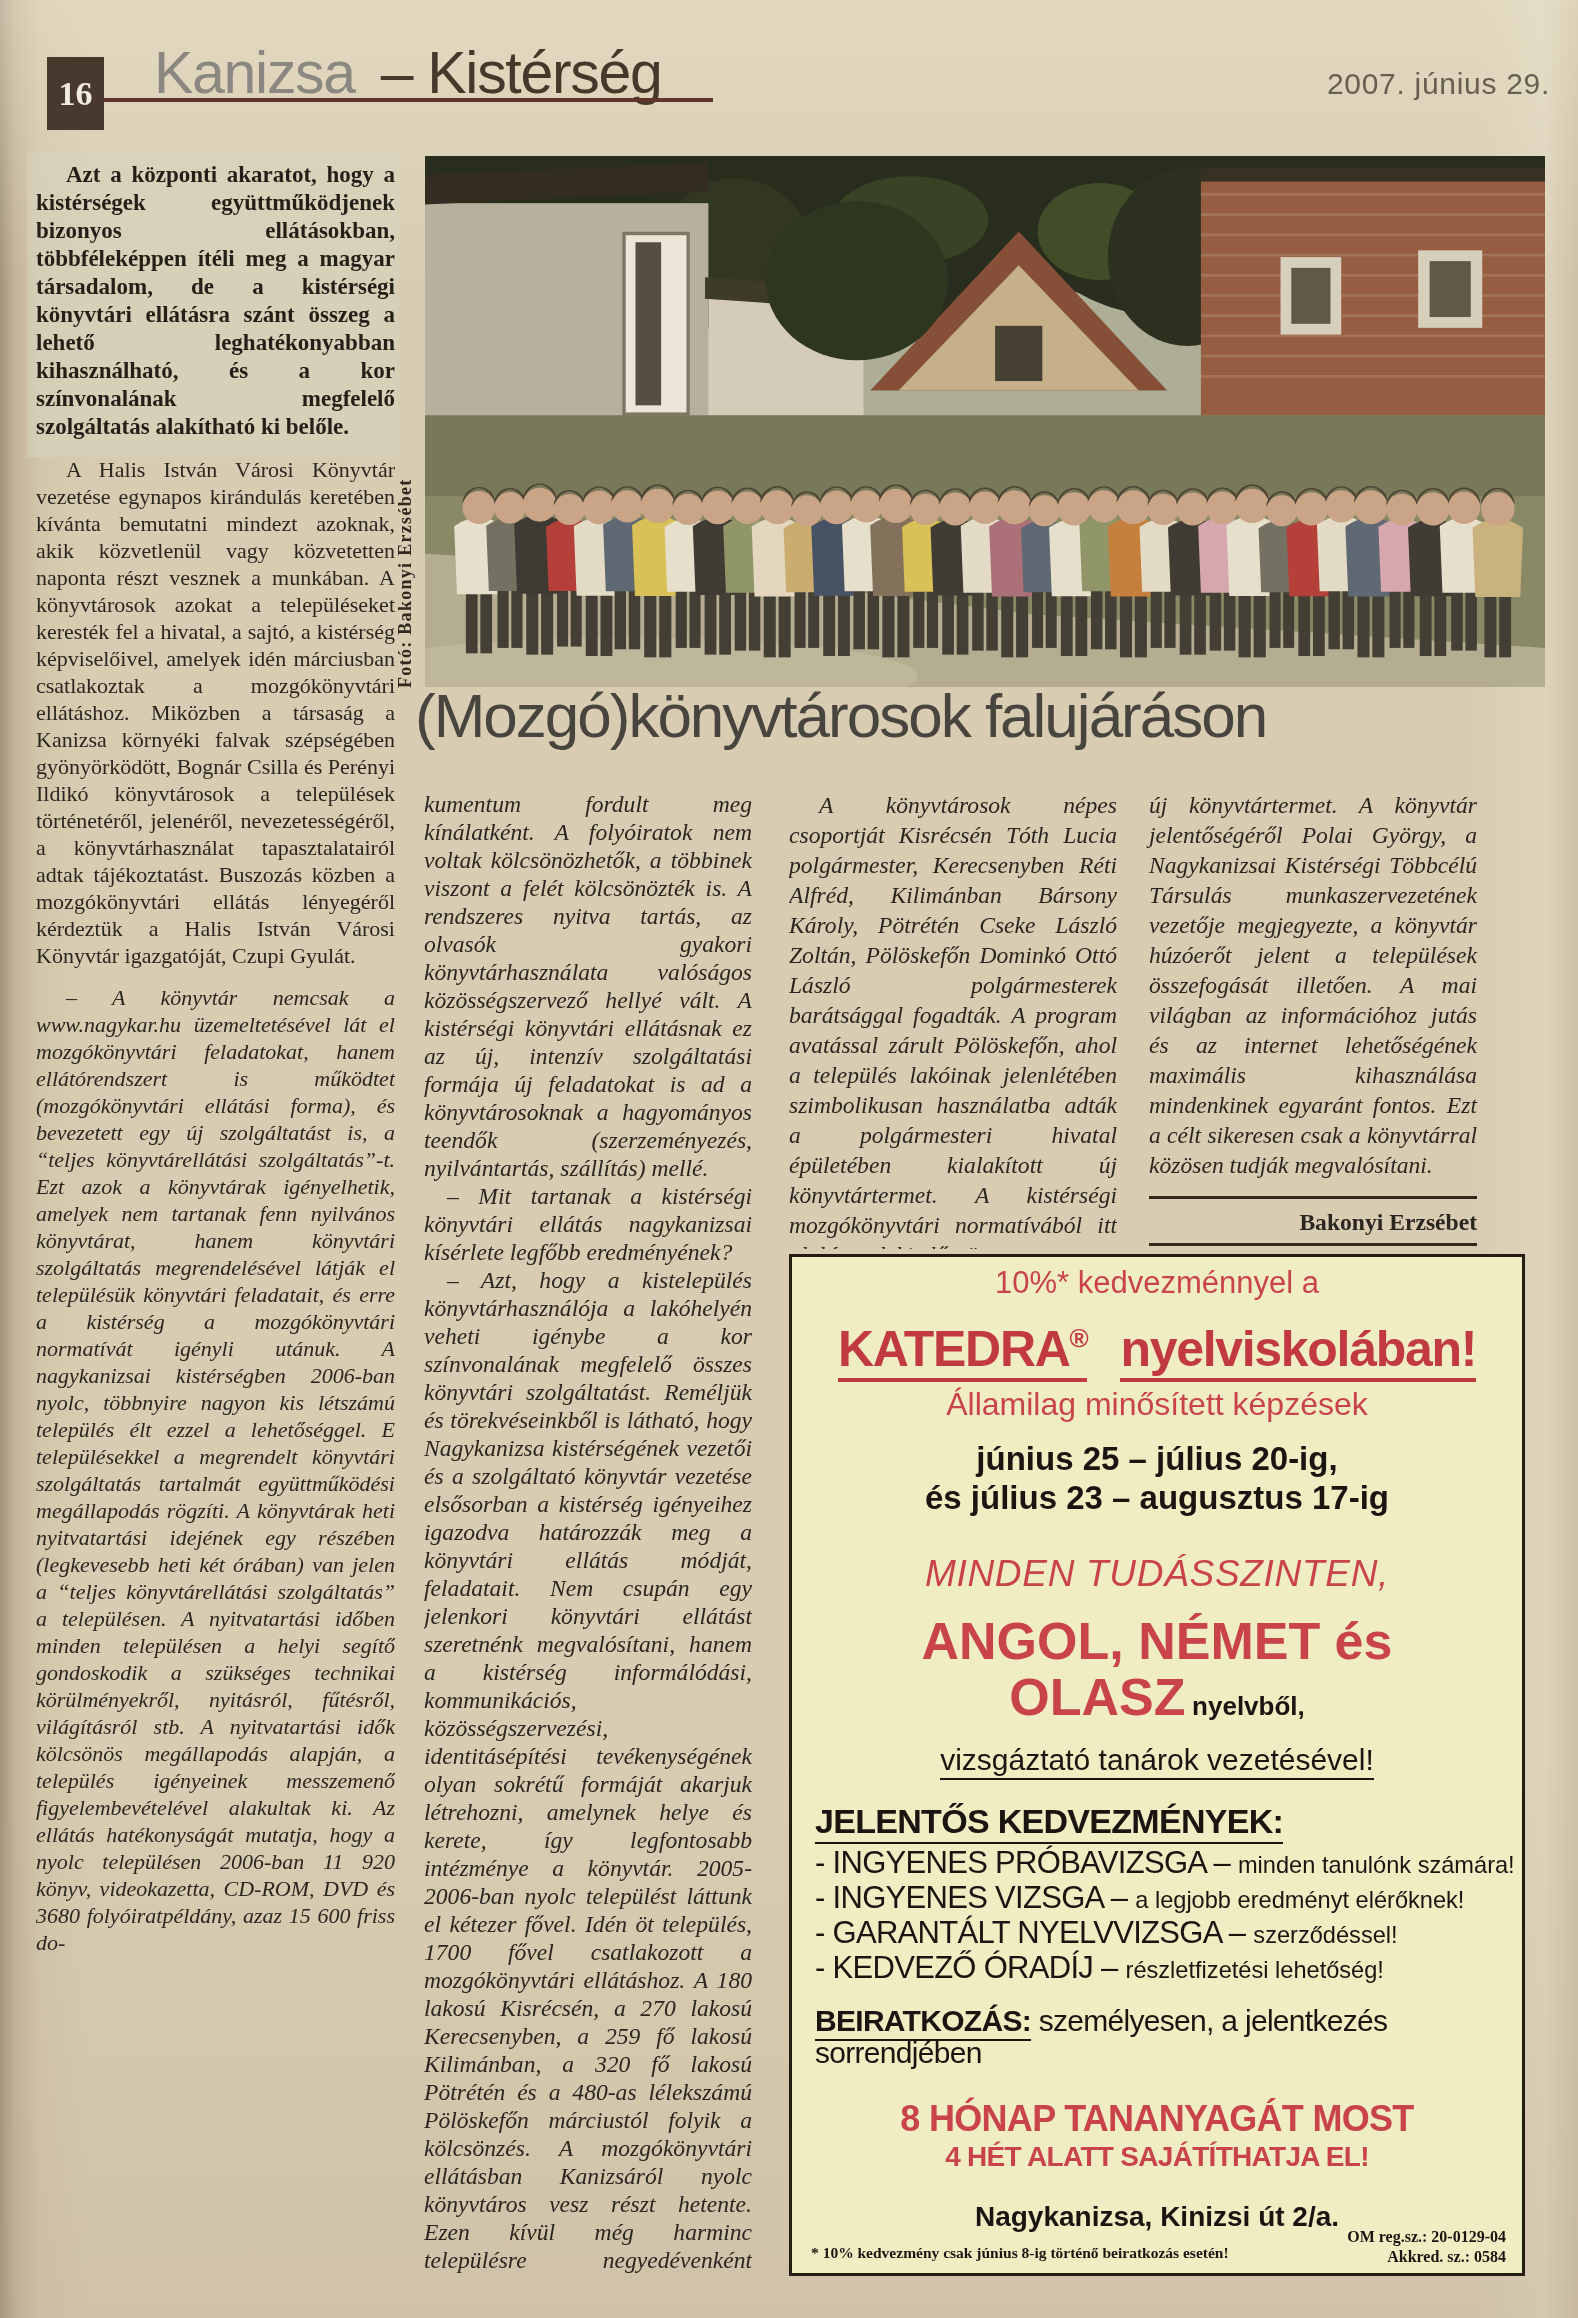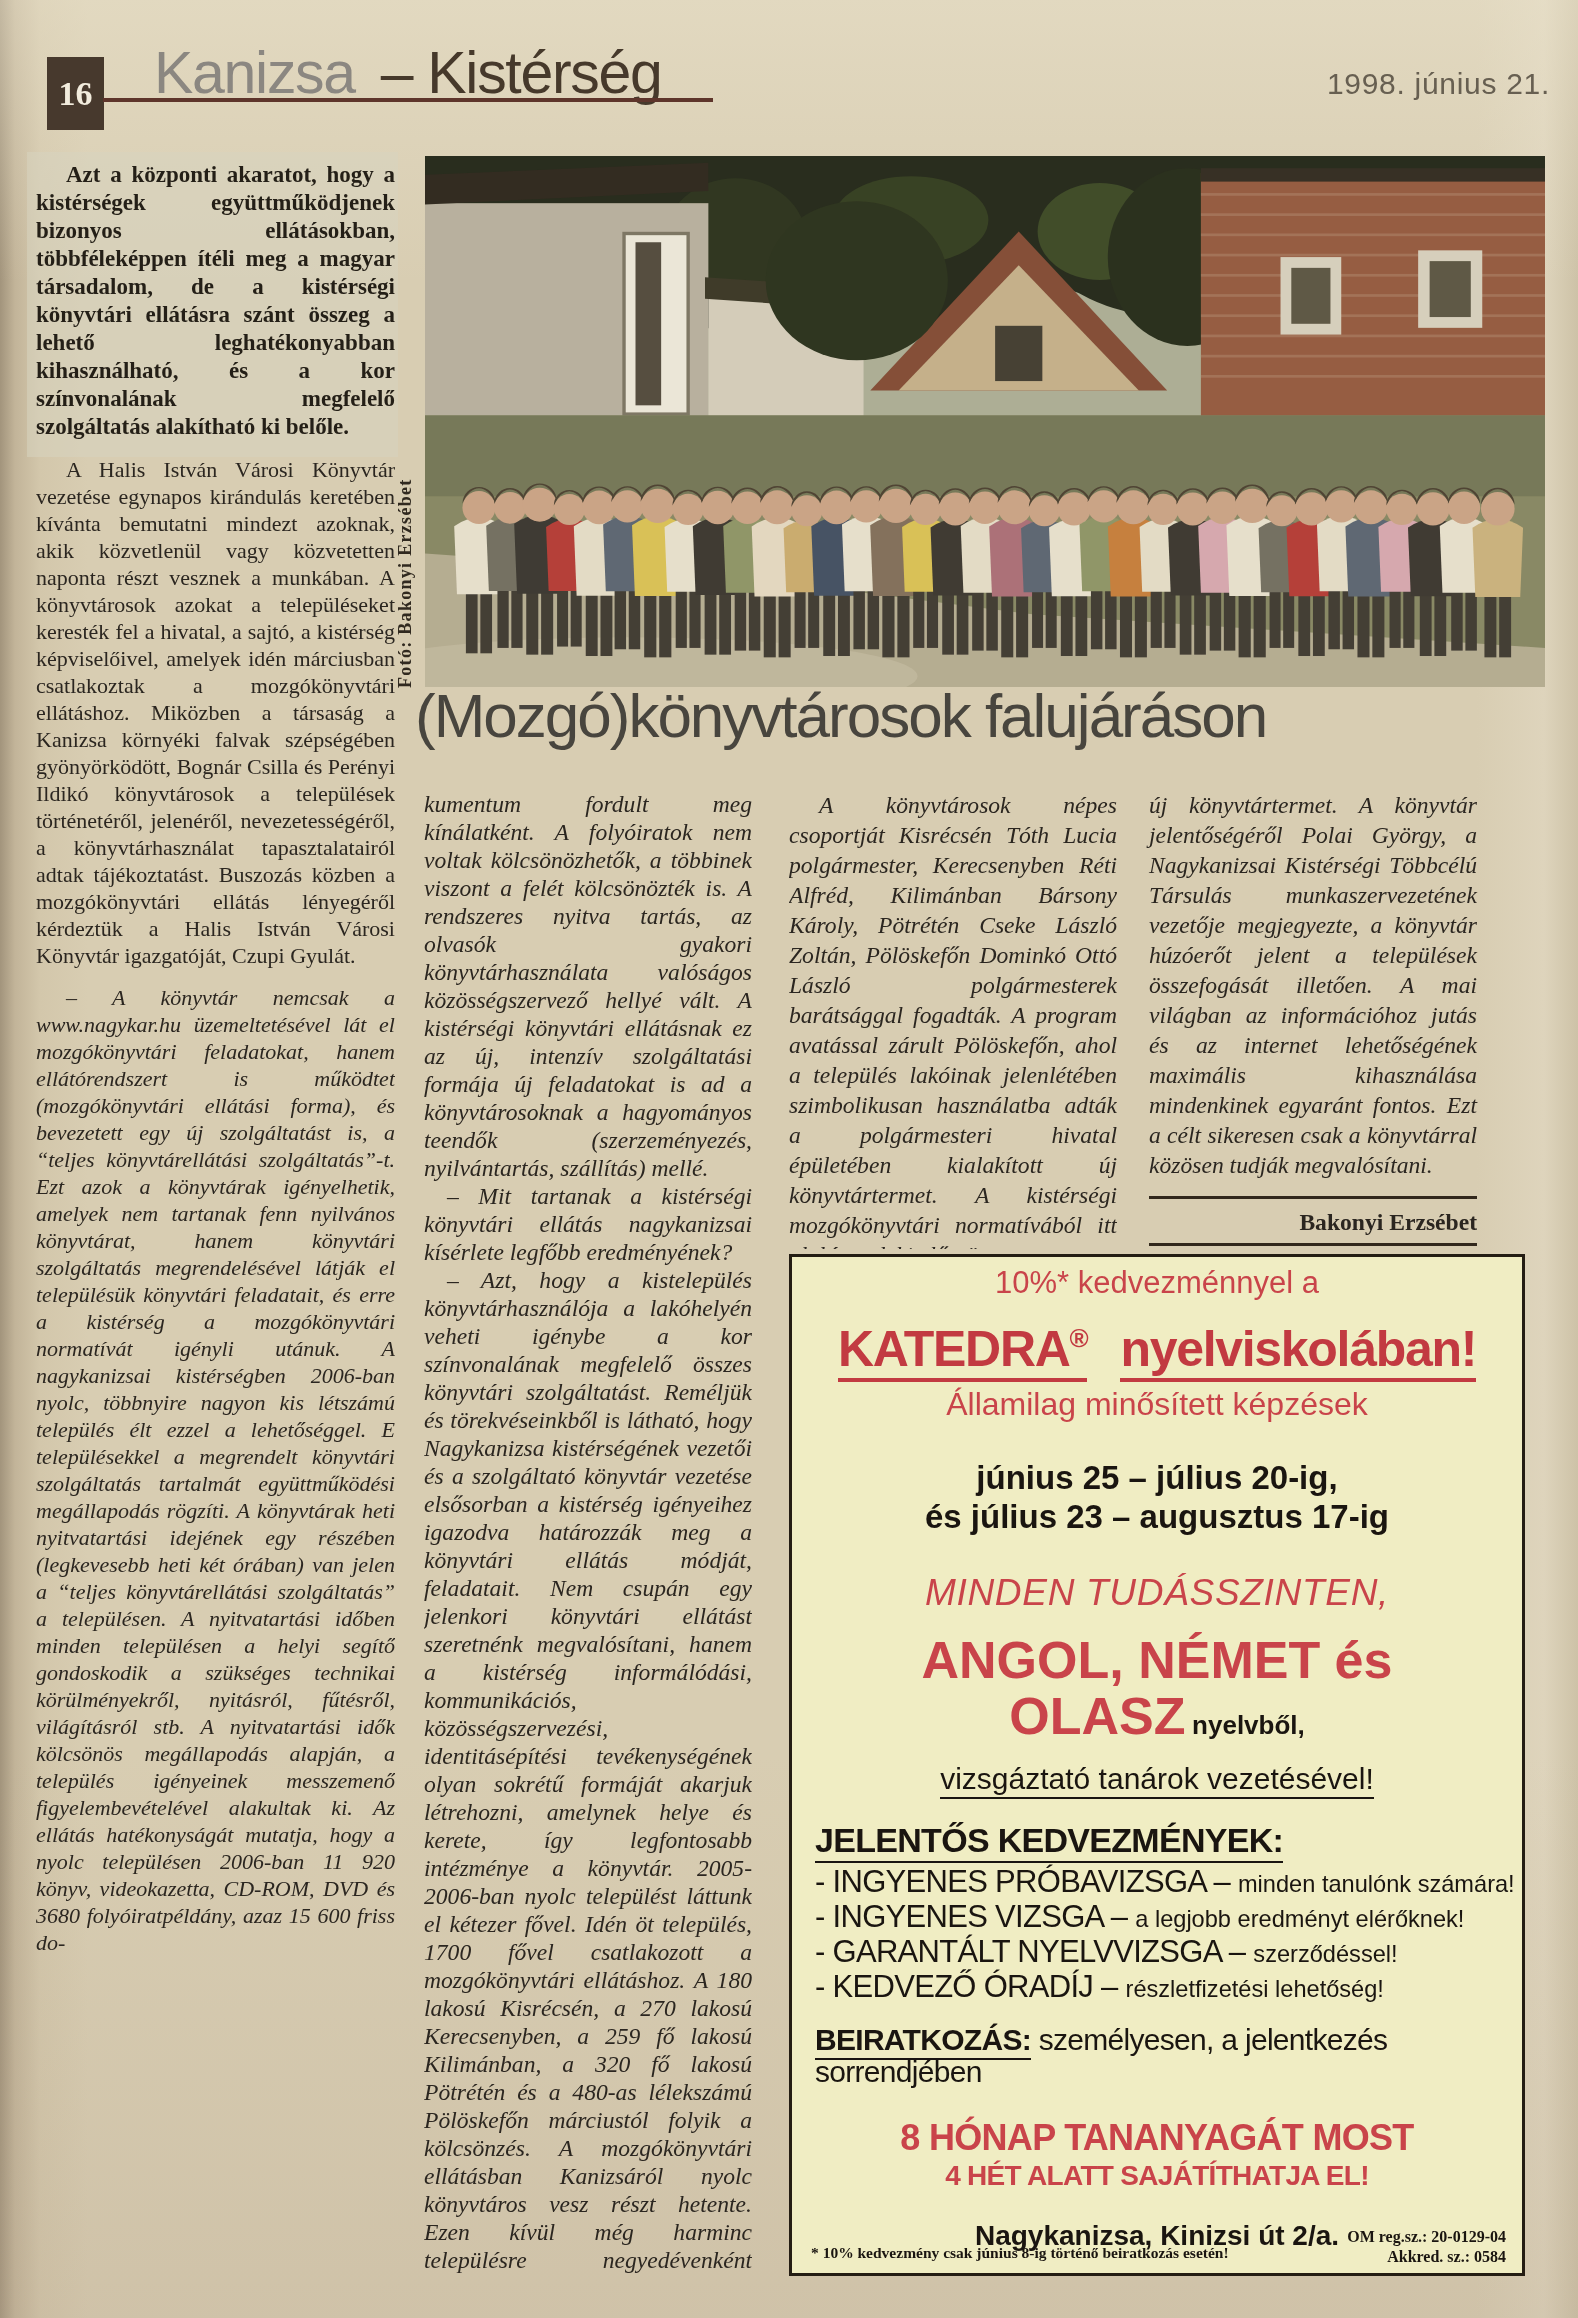--- a/index.html
+++ b/index.html
@@ -57,21 +57,21 @@
     color:#1a1510;text-align:center;overflow:hidden;}
   .red{color:#c9444a;}
   .dkred{color:#c23a41;}
   .ad .t1{margin-top:32px;font-size:31px;line-height:34px;font-weight:bold;letter-spacing:-1.3px;}
   .ad .t2{margin-top:9.4px;font-size:31px;line-height:34px;}
   .ad .t3{margin-top:10.8px;font-size:50px;line-height:55px;font-weight:bold;letter-spacing:-1.3px;}
   .k-u{border-bottom:4.7px solid #c23a41;padding-bottom:1.3px;}
   .k-u + .k-u{margin-left:33px;}
   .k-reg{font-size:26px;vertical-align:19px;}
   .ad .t4{margin-top:9.4px;font-size:32px;line-height:34px;}
-  .ad .t5{margin-top:39px;font-size:33px;line-height:35px;font-weight:bold;}
+  .ad .t5{margin-top:20px;font-size:33px;line-height:35px;font-weight:bold;}
   .ad .t5b{margin-top:4px;font-size:33px;line-height:35px;font-weight:bold;}
   .ad .t6{margin-top:39px;font-size:37px;line-height:39px;font-style:italic;letter-spacing:0.7px;}
   .ad .t7{margin-top:27px;line-height:42px;}
   .langs{font-size:52px;font-weight:bold;}
   .langs-sfx{font-size:26px;font-weight:bold;color:#1a1510;margin-left:6.7px;}
   .ad .t8{margin-top:12px;font-size:30px;line-height:32px;}
   .u{border-bottom:2px solid currentColor;padding-bottom:2px;}
   .u4{border-bottom:2.7px solid currentColor;padding-bottom:2px;}
   .ad .t9{margin-top:27px;font-size:34px;line-height:36px;font-weight:bold;letter-spacing:-0.7px;
     text-align:left;padding-left:23px;}
@@ -94,21 +94,21 @@
 <div id="page">
 
   <div class="pagenum-box">
     <span>16</span>
   </div>
   <div class="masthead">
     <span class="mh-gray">Kanizsa</span>
     <span class="mh-dark">– Kistérség</span>
   </div>
   <div class="mh-rule"></div>
-  <div class="issue-date">1998. június 21.</div>
+  <div class="issue-date">2007. június 29.</div>
 
   <div class="lead-bg"></div>
   <div class="colA">
     <p class="lead">Azt a központi akaratot, hogy a kistérségek együttműködjenek bizonyos ellátásokban, többféleképpen ítéli meg a magyar társadalom, de a kistérségi könyvtári ellátásra szánt összeg a lehető leghatékonyabban kihasználható, és a kor színvonalának megfelelő szolgáltatás alakítható ki belőle.</p>
     <p class="body">A Halis István Városi Könyvtár vezetése egynapos kirándulás keretében kívánta bemutatni mindezt azoknak, akik közvetlenül vagy közvetetten naponta részt vesznek a munkában. A könyvtárosok azokat a településeket keresték fel a hivatal, a sajtó, a kistérség képviselőivel, amelyek idén márciusban csatlakoztak a mozgókönyvtári ellátáshoz. Miközben a társaság a Kanizsa környéki falvak szépségében gyönyörködött, Bognár Csilla és Perényi Ildikó könyvtárosok a települések történetéről, jelenéről, nevezetességéről, a könyvtárhasználat tapasztalatairól adtak tájékoztatást. Buszozás közben a mozgókönyvtári ellátás lényegéről kérdeztük a Halis István Városi Könyvtár igazgatóját, Czupi Gyulát.</p>
     <p class="body ital">– A könyvtár nemcsak a www.nagykar.hu üzemeltetésével lát el mozgókönyvtári feladatokat, hanem ellátórendszert is működtet (mozgókönyvtári ellátási forma), és bevezetett egy új szolgáltatást is, a “teljes könyvtárellátási szolgáltatás”-t. Ezt azok a könyvtárak igényelhetik, amelyek nem tartanak fenn nyilvános könyvtárat, hanem könyvtári szolgáltatás megrendelésével látják el településük könyvtári feladatait, és erre a kistérség a mozgókönyvtári normatívát igényli utánuk. A nagykanizsai kistérségben 2006-ban nyolc, többnyire nagyon kis létszámú település élt ezzel a lehetőséggel. E településekkel a megrendelt könyvtári szolgáltatás tartalmát együttműködési megállapodás rögzíti. A könyvtárak heti nyitvatartási idejének egy részében (legkevesebb heti két órában) van jelen a “teljes könyvtárellátási szolgáltatás” a településen. A nyitvatartási időben minden településen a helyi segítő gondoskodik a szükséges technikai körülményekről, nyitásról, fűtésről, világításról stb. A nyitvatartási idők kölcsönös megállapodás alapján, a település igényeinek messzemenő figyelembevételével alakultak ki. Az ellátás hatékonyságát mutatja, hogy a nyolc településen 2006-ban 11 920 könyv, videokazetta, CD-ROM, DVD és 3680 folyóiratpéldány, azaz 15 600 friss do-</p>
   </div>
 
   <div class="photo">
     <svg viewBox="0 0 1660 788" preserveAspectRatio="none">

